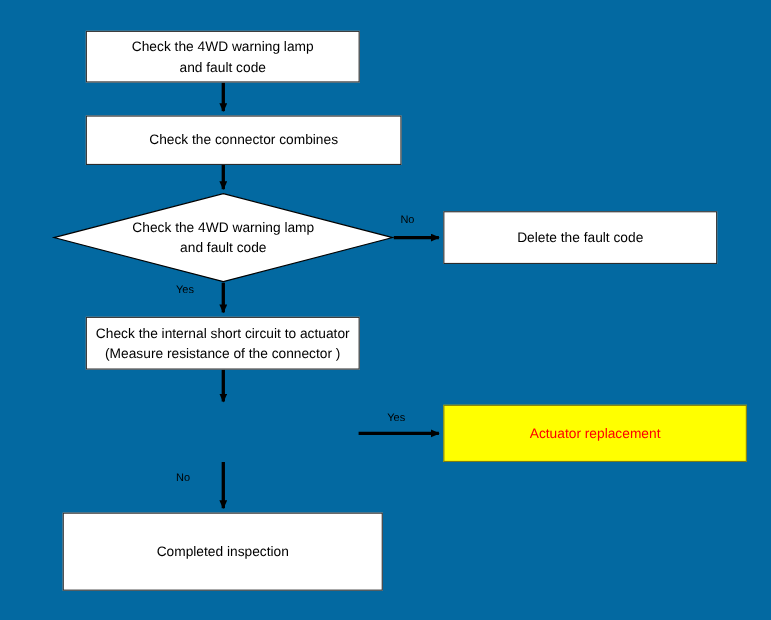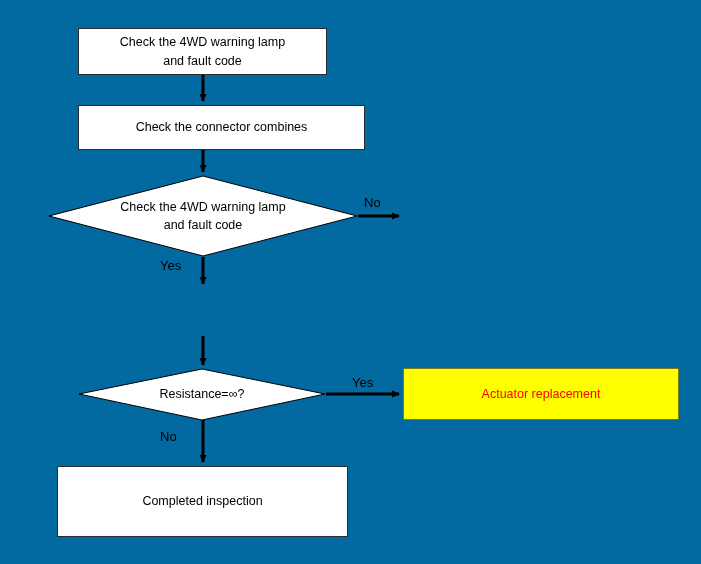--- a/index.html
+++ b/index.html
@@ -56,21 +56,21 @@
     justify-content: center;
     text-align: center;
     font-size: 12.5px;
     line-height: 1.45;
     color: #000000;
     white-space: pre-line;
     pointer-events: none;
   }
   .edge-label {
     position: absolute;
-    font-size: 13px;
+    font-size: 10px;
     color: #000000;
     white-space: nowrap;
   }
   .conn {
     position: absolute;
     overflow: visible;
   }
 </style>
 </head>
 <body>
@@ -109,28 +109,29 @@
   </div>
 
   <div class="diamond-wrap" style="left:48px; top:175px; width:310px; height:82px;">
     <svg width="310" height="82">
       <polygon points="155,1 309,41 155,81 1,41" fill="#ffffff" stroke="#000000" stroke-width="1"></polygon>
     </svg>
     <div class="diamond-label">Check the 4WD warning lamp
 and fault code</div>
   </div>
 
+  <div class="node box" style="left:403px; top:192px; width:249px; height:48px;">
+    <span>Delete the fault code</span>
+  </div>
 
+  <div class="node box" style="left:78px; top:288px; width:249px; height:48px;">
+    <span>Check the internal short circuit to actuator
+(Measure resistance of the connector )</span>
+  </div>
 
-  <div class="diamond-wrap" style="left:78px; top:368px; width:248px; height:53px;">
-    <svg width="248" height="53">
-      <polygon points="124,1 247,26 124,52 1,26" fill="#ffffff" stroke="#000000" stroke-width="1"></polygon>
-    </svg>
-    <div class="diamond-label">Resistance=∞?</div>
-  </div>
 
   <div class="node box-yellow" style="left:403px; top:368px; width:276px; height:52px;">
     <span>Actuator replacement</span>
   </div>
 
   <div class="node box" style="left:57px; top:466px; width:291px; height:71px;text-align:center;">
     <span>Completed inspection</span>
   </div>
 
   <div class="edge-label" style="left:364px; top:195px;">No</div>

